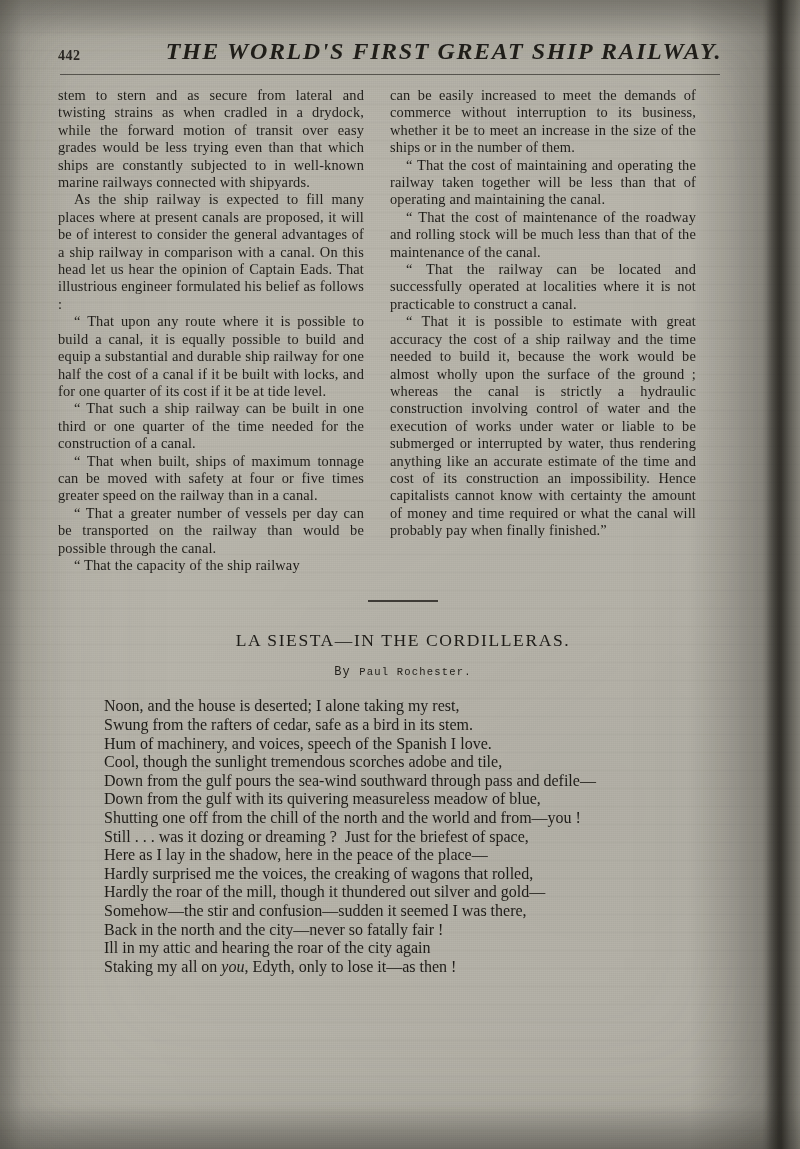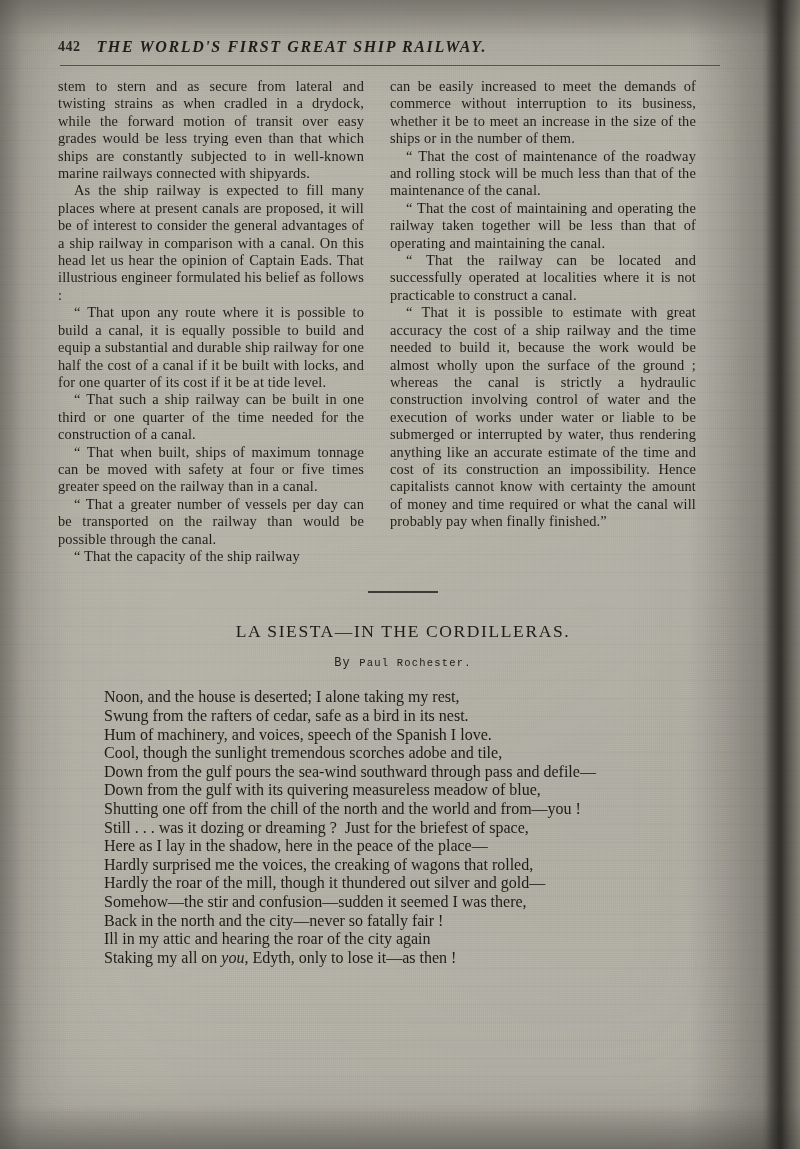--- a/index.html
+++ b/index.html
@@ -77,25 +77,25 @@
     font-family: "Liberation Serif", serif;
     font-size: 14px;
     font-weight: 700;
     letter-spacing: 0.5px;
     padding-bottom: 1px;
     color: #2a2723;
     text-align: center;
   }
   .running-head {
     flex: 1;
-    text-align: left;
+    text-align: right;
     font-family: "Liberation Serif", serif;
     font-style: italic;
     font-weight: 700;
-    font-size: 16px;
+    font-size: 24px;
     letter-spacing: 1.6px;
     color: #201e1a;
     padding-right: 26px;
   }
 
   .rule {
     height: 1px;
     background: #3a3731;
     opacity: 0.75;
     margin: 3px 0 12px 2px;
@@ -207,41 +207,41 @@
         <p class="body">As the ship railway is expected to fill many places where at present canals are proposed, it will be of interest to consider the general advantages of a ship railway in comparison with a canal. On this head let us hear the opinion of Captain Eads. That illustrious engineer formulated his belief as follows :</p>
         <p class="body">“ That upon any route where it is possible to build a canal, it is equally possible to build and equip a substantial and durable ship railway for one half the cost of a canal if it be built with locks, and for one quarter of its cost if it be at tide level.</p>
         <p class="body">“ That such a ship railway can be built in one third or one quarter of the time needed for the construction of a canal.</p>
         <p class="body">“ That when built, ships of maximum tonnage can be moved with safety at four or five times greater speed on the railway than in a canal.</p>
         <p class="body">“ That a greater number of vessels per day can be transported on the railway than would be possible through the canal.</p>
         <p class="body">“ That the capacity of the ship railway</p>
       </div>
 
       <div class="col">
         <p class="body noindent">can be easily increased to meet the demands of commerce without interruption to its business, whether it be to meet an increase in the size of the ships or in the number of them.</p>
+        <p class="body">“ That the cost of maintaining and operating the railway taken together will be less than that of operating and maintaining the canal.</p>
         <p class="body">“ That the cost of maintenance of the roadway and rolling stock will be much less than that of the maintenance of the canal.</p>
-        <p class="body">“ That the cost of maintaining and operating the railway taken together will be less than that of operating and maintaining the canal.</p>
         <p class="body">“ That the railway can be located and successfully operated at localities where it is not practicable to construct a canal.</p>
         <p class="body">“ That it is possible to estimate with great accuracy the cost of a ship railway and the time needed to build it, because the work would be almost wholly upon the surface of the ground ; whereas the canal is strictly a hydraulic construction involving control of water and the execution of works under water or liable to be submerged or interrupted by water, thus rendering anything like an accurate estimate of the time and cost of its construction an impossibility. Hence capitalists cannot know with certainty the amount of money and time required or what the canal will probably pay when finally finished.”</p>
       </div>
 
     </div>
 
     <div class="divider-wrap">
       <div class="divider"></div>
     </div>
 
     <div class="poem-block">
       <div class="poem-title">LA SIESTA—IN THE CORDILLERAS.</div>
       <div class="poem-byline">
         <span>By</span>
         <span class="small-caps">Paul Rochester.</span>
       </div>
       <div class="poem-lines">
         <div class="poem-line">Noon, and the house is deserted; I alone taking my rest,</div>
-        <div class="poem-line">Swung from the rafters of cedar, safe as a bird in its nest.</div>
+        <div class="poem-line">Swung from the rafters of cedar, safe as a bird in its stem.</div>
         <div class="poem-line">Hum of machinery, and voices, speech of the Spanish I love.</div>
         <div class="poem-line">Cool, though the sunlight tremendous scorches adobe and tile,</div>
         <div class="poem-line">Down from the gulf pours the sea-wind southward through pass and defile—</div>
         <div class="poem-line">Down from the gulf with its quivering measureless meadow of blue,</div>
         <div class="poem-line">Shutting one off from the chill of the north and the world and from—you !</div>
         <div class="poem-line">Still . . . was it dozing or dreaming ?  Just for the briefest of space,</div>
         <div class="poem-line">Here as I lay in the shadow, here in the peace of the place—</div>
         <div class="poem-line">Hardly surprised me the voices, the creaking of wagons that rolled,</div>
         <div class="poem-line">Hardly the roar of the mill, though it thundered out silver and gold—</div>
         <div class="poem-line">Somehow—the stir and confusion—sudden it seemed I was there,</div>

